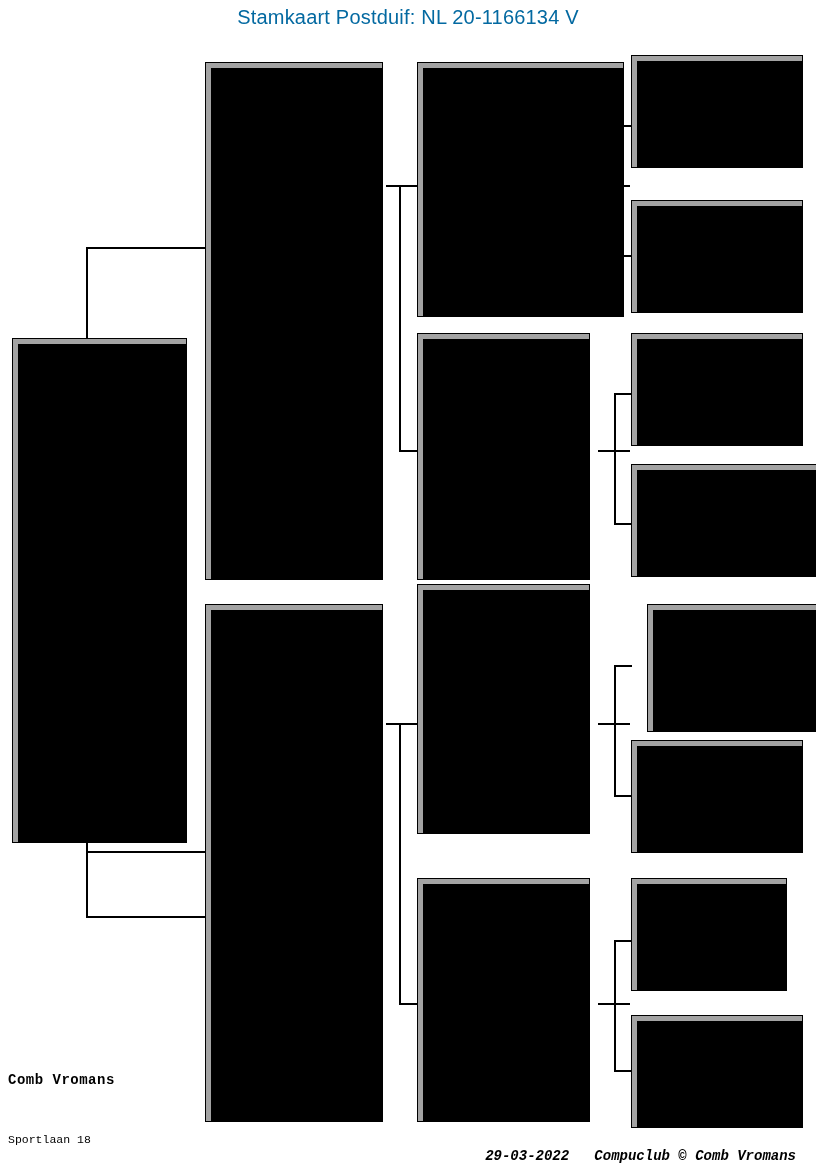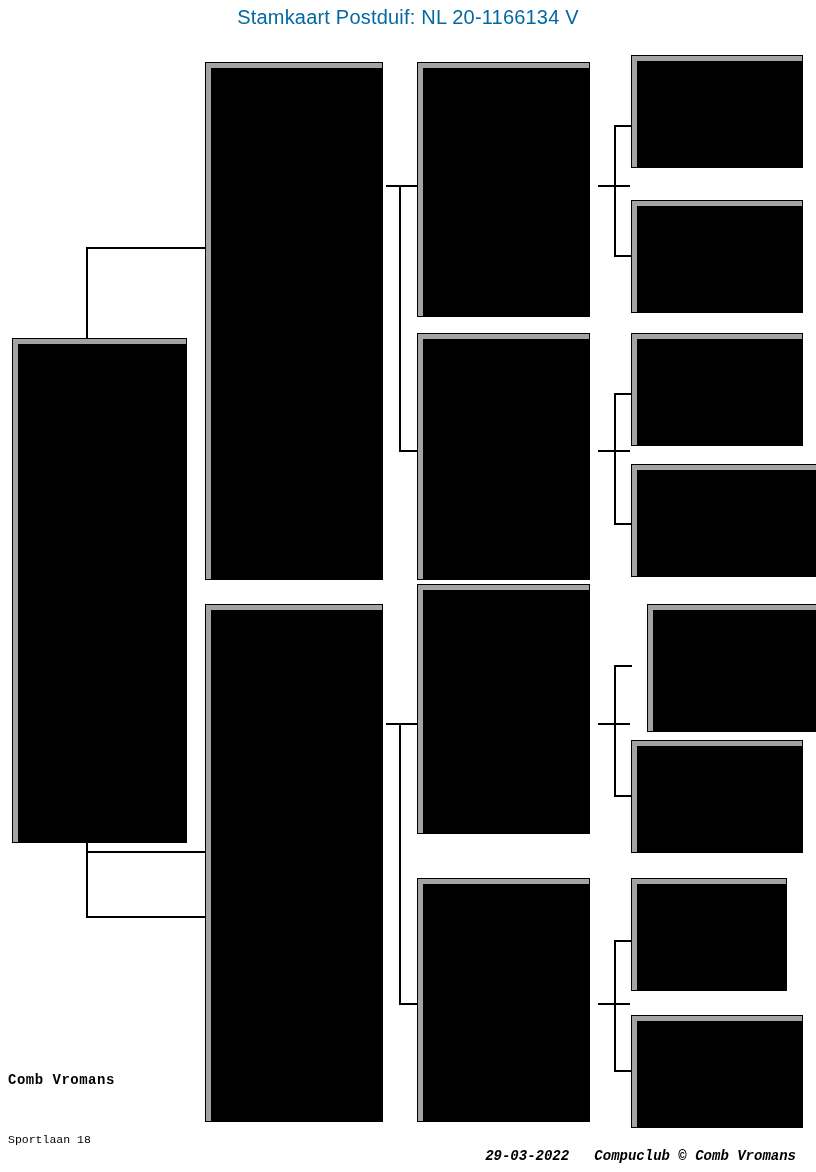--- a/index.html
+++ b/index.html
@@ -188,21 +188,21 @@
         <div class="ln it">New Romee 2</div>
         <div class="ln bd">Jellema, J</div>
         <div class="ln">Blauwwitpen</div>
         <div class="ln">mother to:</div>
         <div class="ln">6e Nat. Narbonne '19</div>
         <div class="ln">352e Nat. Agen '19</div>
         <div class="ln">379e Nat. Agen '19</div>
       </div>
   </div>
 
-  <div class="box" style="left:417px;top:62px;width:173px;height:255px;">
+  <div class="box" style="left:417px;top:62px;width:207px;height:255px;">
     <div class="hdr">B    10-2209822 M</div>
     <div class="body">
         <div class="ln it">New Remy</div>
         <div class="ln bd">Remy Speltdoorn</div>
         <div class="ln">1e Nat. Barcelona</div>
         <div class="ln">2014 8764 p.1070 km.</div>
         <div class="ln">"New Remy" arrived</div>
         <div class="ln">home from Barcelona</div>
         <div class="ln">in one day after 13</div>
         <div class="ln">hours and 10 minutes</div>

